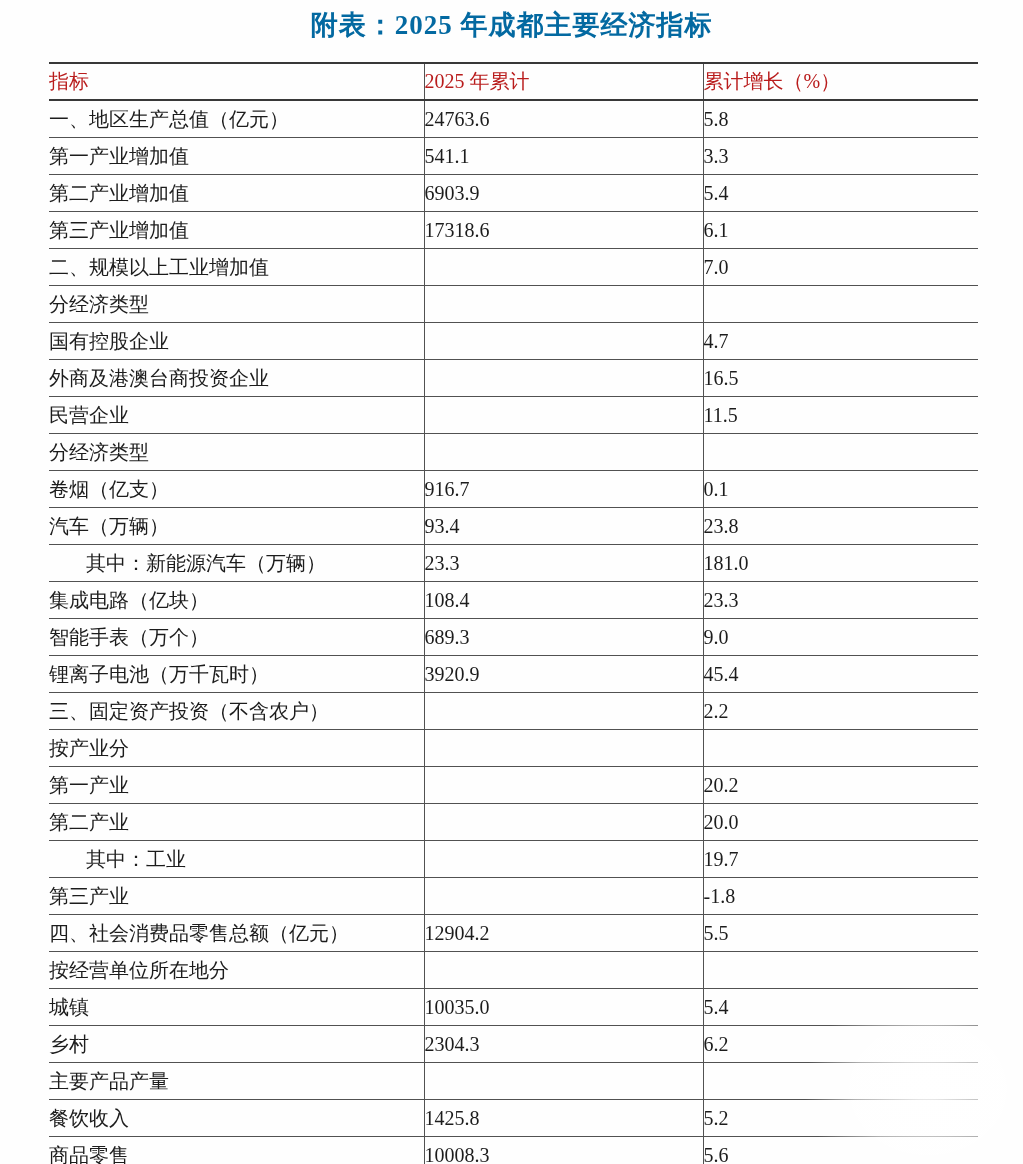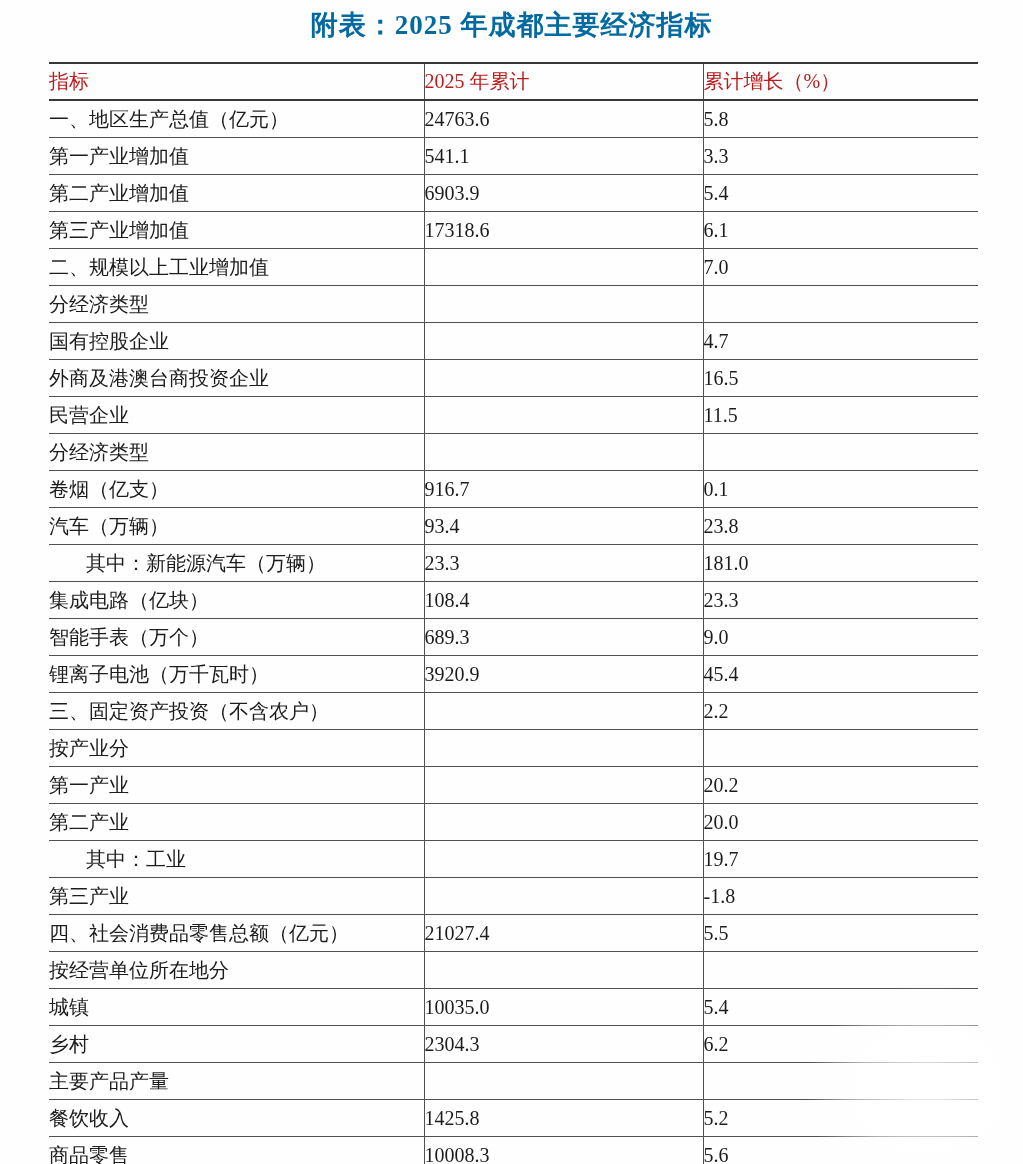--- a/index.html
+++ b/index.html
@@ -213,21 +213,21 @@
         <td class="c2 vline"></td>
         <td class="c3 vline">19.7</td>
       </tr>
       <tr>
         <td class="c1">第三产业</td>
         <td class="c2 vline"></td>
         <td class="c3 vline">-1.8</td>
       </tr>
       <tr>
         <td class="c1">四、社会消费品零售总额（亿元）</td>
-        <td class="c2 vline">21027.4</td>
+        <td class="c2 vline">12904.2</td>
         <td class="c3 vline">5.5</td>
       </tr>
       <tr>
         <td class="c1">按经营单位所在地分</td>
         <td class="c2 vline"></td>
         <td class="c3 vline"></td>
       </tr>
       <tr>
         <td class="c1">城镇</td>
         <td class="c2 vline">10035.0</td>

